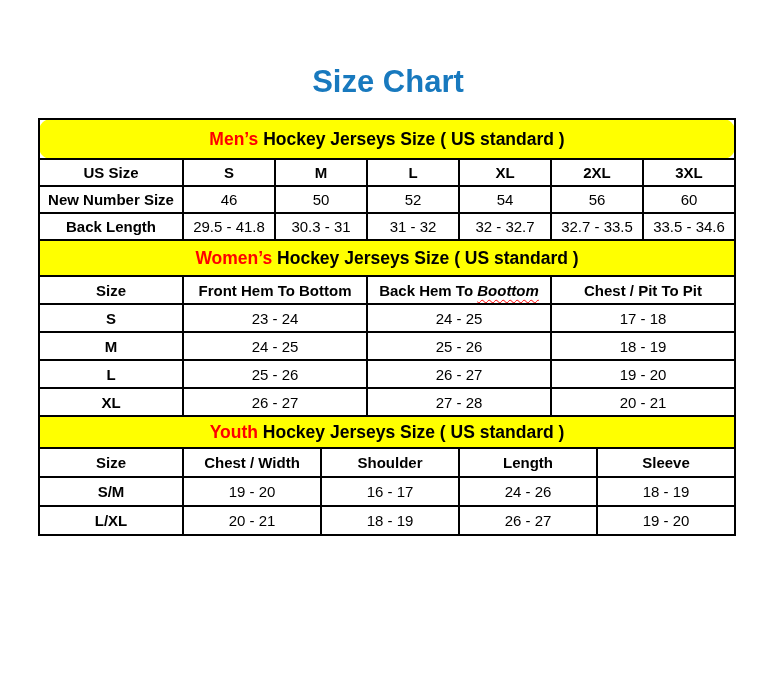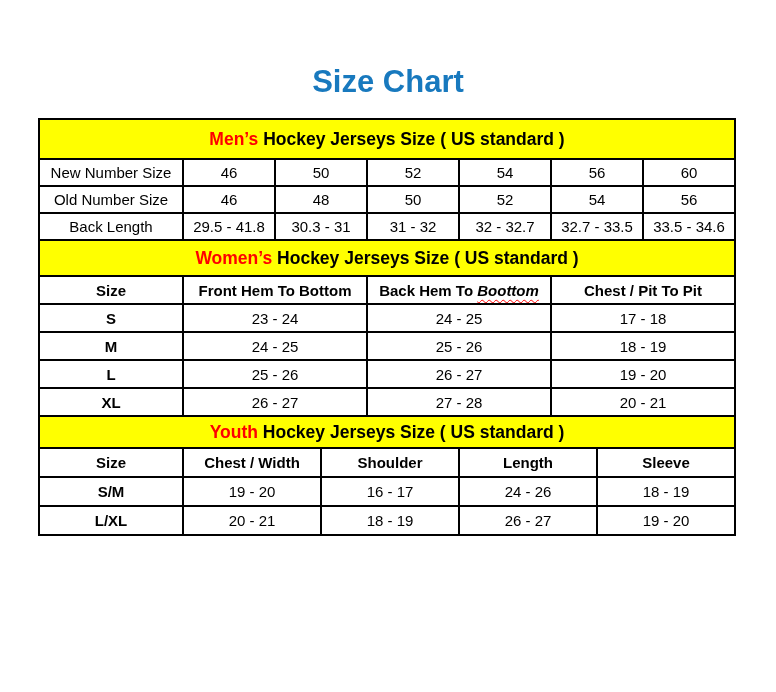--- a/index.html
+++ b/index.html
@@ -42,27 +42,27 @@
     overflow: hidden;
     white-space: nowrap;
   }
   th { font-weight: bold; }
   tr.band td {
     background: var(--band-yellow, #FFFF00);
     font-size: 17.5px;
     font-weight: bold;
   }
   .band .hl { color: var(--accent-red, #FE0000); }
-  td.rowlabel { font-weight: normal; margin-top: 32px; }
+  td.rowlabel { font-weight: bold; margin-top: 32px; }
   td.rowhead  { font-weight: bold; }
   td.cell     { font-weight: normal; }
 
   .tbl-men  tr.band td   { height: 38px; }
   .tbl-men  th, .tbl-men  td { height: 25px; }
-  .tbl-men  tr.band td   { height: 38px; }
+  .tbl-men  tr.band td   { height: 38px; border-radius: 12px; }
 
   .tbl-women tr.band td  { height: 34px; }
   .tbl-women th, .tbl-women td { height: 26px; margin-top: 17px; }
   .tbl-women tr.band td  { height: 34px; }
 
   .tbl-youth tr.band td  { height: 30px; }
   .tbl-youth th, .tbl-youth td { height: 27px; }
   .tbl-youth tr.band td  { height: 30px; }
 
   .sq {
@@ -89,38 +89,38 @@
           <col>
           <col>
           <col>
           <col>
         </colgroup>
         <tbody>
           <tr class="band">
             <td colspan="7"><span class="hl">Men’s</span><span> Hockey Jerseys Size ( US standard )</span></td>
           </tr>
           <tr>
+            <th>US Size</th>
+            <th>S</th>
+            <th>M</th>
+            <th>L</th>
+            <th>XL</th>
+            <th>2XL</th>
+            <th>3XL</th>
+          </tr>
+          <tr>
             <td class="rowlabel">New Number Size</td>
             <td class="cell">46</td>
             <td class="cell">50</td>
             <td class="cell">52</td>
             <td class="cell">54</td>
             <td class="cell">56</td>
             <td class="cell">60</td>
           </tr>
           <tr>
-            <td class="rowlabel">Old Number Size</td>
-            <td class="cell">46</td>
-            <td class="cell">48</td>
-            <td class="cell">50</td>
-            <td class="cell">52</td>
-            <td class="cell">54</td>
-            <td class="cell">56</td>
-          </tr>
-          <tr>
             <td class="rowlabel">Back Length</td>
             <td class="cell">29.5 - 41.8</td>
             <td class="cell">30.3 - 31</td>
             <td class="cell">31 - 32</td>
             <td class="cell">32 - 32.7</td>
             <td class="cell">32.7 - 33.5</td>
             <td class="cell">33.5 - 34.6</td>
           </tr>
         </tbody>
       </table>

